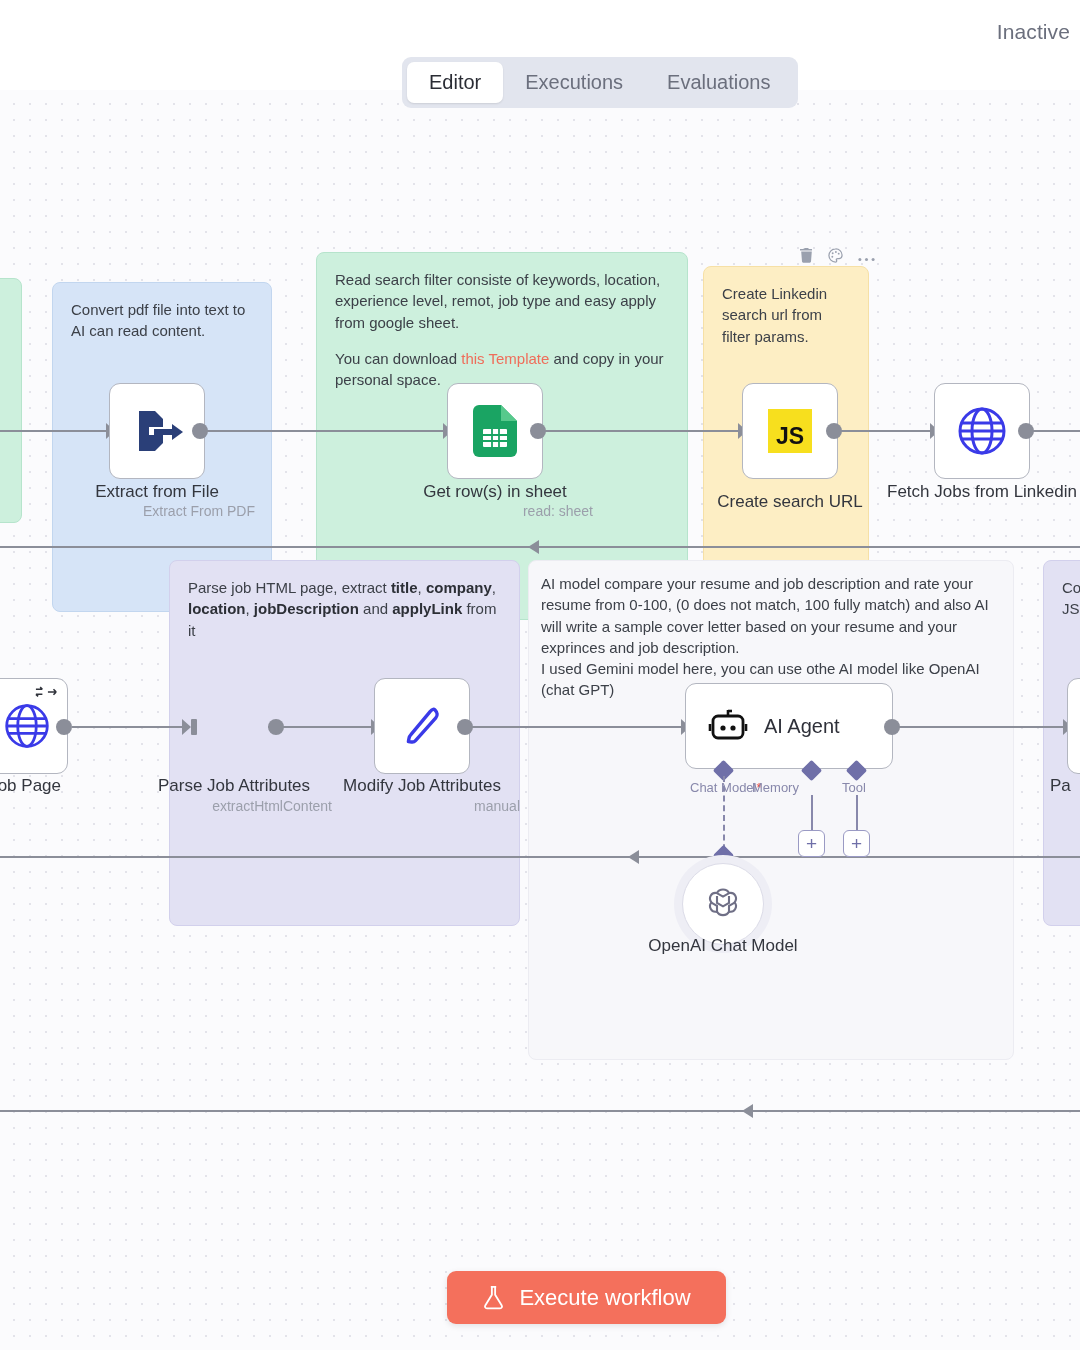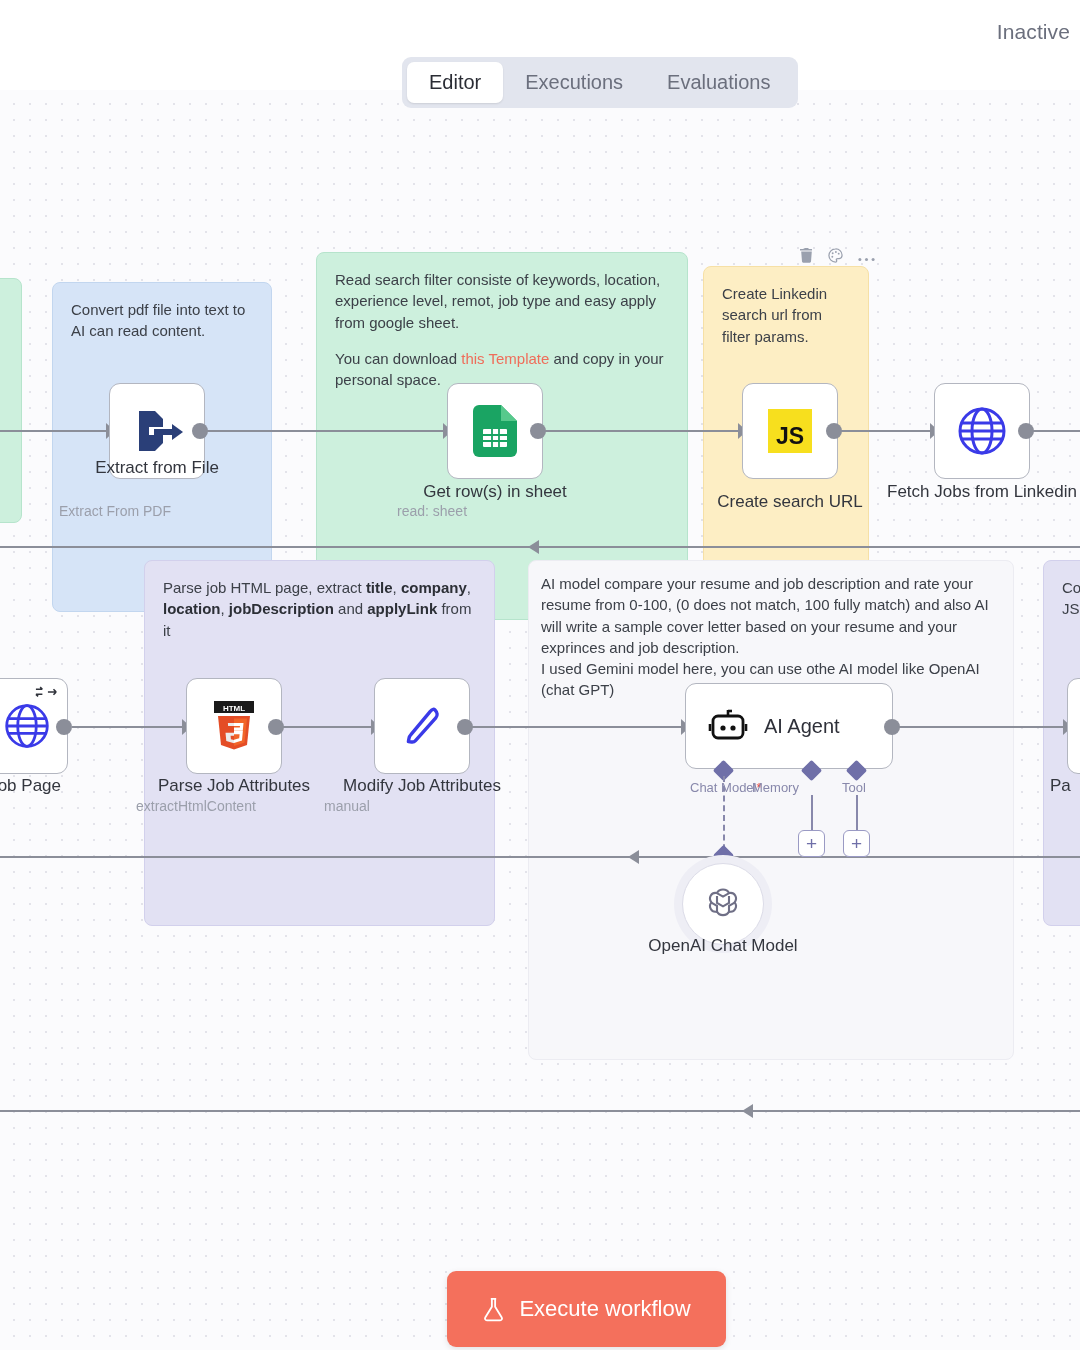--- a/index.html
+++ b/index.html
@@ -93,21 +93,21 @@
   .node {
     position: absolute; width: 96px; height: 96px;
     background: #ffffff; border: 1.6px solid #b3b6c0; border-radius: 11px;
     display: flex; align-items: center; justify-content: center;
   }
   .node-label {
     position: absolute; text-align: center; font-size: 17px;
     color: #33363e; white-space: nowrap;
   }
   .node-sub {
-    position: absolute; text-align: left; font-size: 14px;
+    position: absolute; text-align: right; font-size: 14px;
     color: #9b9fab; white-space: nowrap;
   }
 
   
   .node-wide {
     position: absolute; width: 208px; height: 86px;
     background: #ffffff; border: 1.6px solid #b3b6c0; border-radius: 11px;
     display: flex; align-items: center; gap: 16px; padding-left: 22px;
   }
   .agent-title { font-size: 20px; color: #2e3039; }
@@ -134,21 +134,21 @@
   .plus-box {
     position: absolute; width: 27px; height: 27px; border: 1.5px solid #9a9ac4;
     border-radius: 6px; background: #fff; color: #6f6fa8;
     display:flex;align-items:center;justify-content:center;font-size:19px;line-height:1;
     cursor:pointer;
   }
 
   
   .exec-btn {
     position: absolute; left: 447px; top: 1271px;
-    width: 279px; height: 76px; border-radius: 9px;
+    width: 279px; height: 53px; border-radius: 9px;
     background: #f4705c; color: #fff;
     display: flex; align-items: center; justify-content: center; gap: 14px;
     font-size: 22px; cursor: pointer; border: none; z-index: 30;
     box-shadow: 0 2px 6px rgba(0,0,0,.10);
     font-family: "Liberation Sans", sans-serif;
   }
 
   
   .retry-ic { position: absolute; color: #2f323a; }
 </style>
@@ -202,21 +202,21 @@
       </span>
       <span class="ic">
         <svg width="17" height="5" viewBox="0 0 18 5">
             <circle cx="2" cy="2.5" r="1.6" fill="#9aa0ae"></circle>
             <circle cx="9" cy="2.5" r="1.6" fill="#9aa0ae"></circle>
             <circle cx="16" cy="2.5" r="1.6" fill="#9aa0ae"></circle>
           </svg>
       </span>
     </div>
 
-    <div class="sticky purple" style="left:144px; top:470px; width:351px; height:366px;">
+    <div class="sticky purple" style="left:169px; top:470px; width:351px; height:366px;">
       <p>
         <span>Parse job HTML page, extract </span><b>title</b><span>, </span><b>company</b><span>, </span><b>location</b><span>, </span><b>jobDescription</b><span> and </span><b>applyLink</b><span> from it</span>
       </p>
     </div>
 
     <div class="sticky white" style="left:528px; top:470px; width:486px; height:500px; padding:12px 12px 12px 12px;">
       <p>AI model compare your resume and job description and rate your resume from 0-100, (0 does not match, 100 fully match) and also AI will write a sample cover letter based on your resume and your exprinces and job description.</p>
       <p style="margin-top:0;">I used Gemini model here, you can use othe AI model like OpenAI (chat GPT)</p>
     </div>
 
@@ -235,21 +235,21 @@
     <div class="arrow-l" style="left:528px; top:450px;"></div>
 
     <div class="in-port" style="left:106px; top:332px;"></div>
     <div class="node" style="left:109px; top:293px;">
       <svg width="56" height="56" viewBox="0 0 56 56">
         <path fill="#2a3f78" d="M10 8h16l8 8v8H20v8h14v8l-8 8H10z"></path>
         <path fill="#2a3f78" d="M25 26h18v-5l11 8-11 8v-5H25z"></path>
       </svg>
     </div>
     <div class="dot-out" style="left:192px; top:333px;"></div>
-    <div class="node-label" style="left:59px; top:368px; width:196px;">Extract from File</div>
+    <div class="node-label" style="left:59px; top:392px; width:196px;">Extract from File</div>
     <div class="node-sub" style="left:59px; top:413px; width:196px;">Extract From PDF</div>
 
     <div class="in-port" style="left:443px; top:332px;"></div>
     <div class="node" style="left:447px; top:293px;">
       <svg width="48" height="56" viewBox="0 0 48 56">
         <path fill="#1aa463" d="M30 2H8a6 6 0 0 0-6 6v40a6 6 0 0 0 6 6h32a6 6 0 0 0 6-6V18z"></path>
         <path fill="#57c98c" d="M30 2l16 16H30z"></path>
         <rect x="12" y="26" width="24" height="18" fill="#fff" rx="1"></rect>
         <path stroke="#1aa463" stroke-width="1.8" d="M12 32h24M12 38h24M21 26v18M28 26v18"></path>
       </svg>
@@ -300,30 +300,20 @@
         <svg width="24" height="14" viewBox="0 0 26 14">
           <path fill="none" stroke="#2f323a" stroke-width="1.7" d="M1 4h7M8 4L5.6 1.8M1 9.5h7M1 9.5l2.4 2.2"></path>
           <path fill="none" stroke="#2f323a" stroke-width="1.7" d="M14 7h9M23 7l-3-3M23 7l-3 3"></path>
         </svg>
       </span>
     </div>
     <div class="dot-out" style="left:56px; top:629px;"></div>
     <div class="node-label" style="left:-80px; top:686px; width:196px;">h Job Page</div>
 
     <div class="in-port" style="left:182px; top:628px;"></div>
-    <div class="node" style="left:186px; top:588px;">
-      <svg width="48" height="54" viewBox="0 0 48 54">
-        <rect x="4" y="2" width="40" height="12" fill="#1a1a1a"></rect>
-        <text x="24" y="11.5" font-family="Liberation Sans, sans-serif" font-size="8" font-weight="bold" fill="#fff" text-anchor="middle">HTML</text>
-        <path fill="#e44d26" d="M8 17h32l-3 29-13 4.5L11 46z"></path>
-        <path fill="#f16529" d="M24 19.5v27.5l10.5-3.6L37 19.5z"></path>
-        <path fill="#fff" d="M24 24h9.5l-.7 7.5H24v-3h5.8l.2-1.5H24zM24 35.2h5.6l-.4 4-5.2 1.6v3.1l8-2.5.9-9.7H24z"></path>
-        <path fill="#ebebeb" d="M24 24v3h-5.9l-.2-3zM24 33.7v3h-3.4l.3 3.5 3.1.9v3.2l-7.7-2.4-.8-8.2z"></path>
-      </svg>
-    </div>
     <div class="dot-out" style="left:268px; top:629px;"></div>
     <div class="node-label" style="left:136px; top:686px; width:196px;">Parse Job Attributes</div>
     <div class="node-sub" style="left:136px; top:708px; width:196px;">extractHtmlContent</div>
 
     <div class="in-port" style="left:371px; top:628px;"></div>
     <div class="node" style="left:374px; top:588px;">
       <svg width="48" height="48" viewBox="0 0 48 48">
         <path fill="none" stroke="#3a3ae8" stroke-width="3.4" stroke-linejoin="round" d="M37 8c2.5 2.5 2.8 5.6.8 7.8L17.5 38.6c-1 1.1-2.4 1.6-3.9 1.4l-3.2-.4.6-3.3c.3-1.4.9-2.7 1.9-3.7L32.3 9.4C34 7.6 35.6 6.6 37 8z"></path>
       </svg>
     </div>

